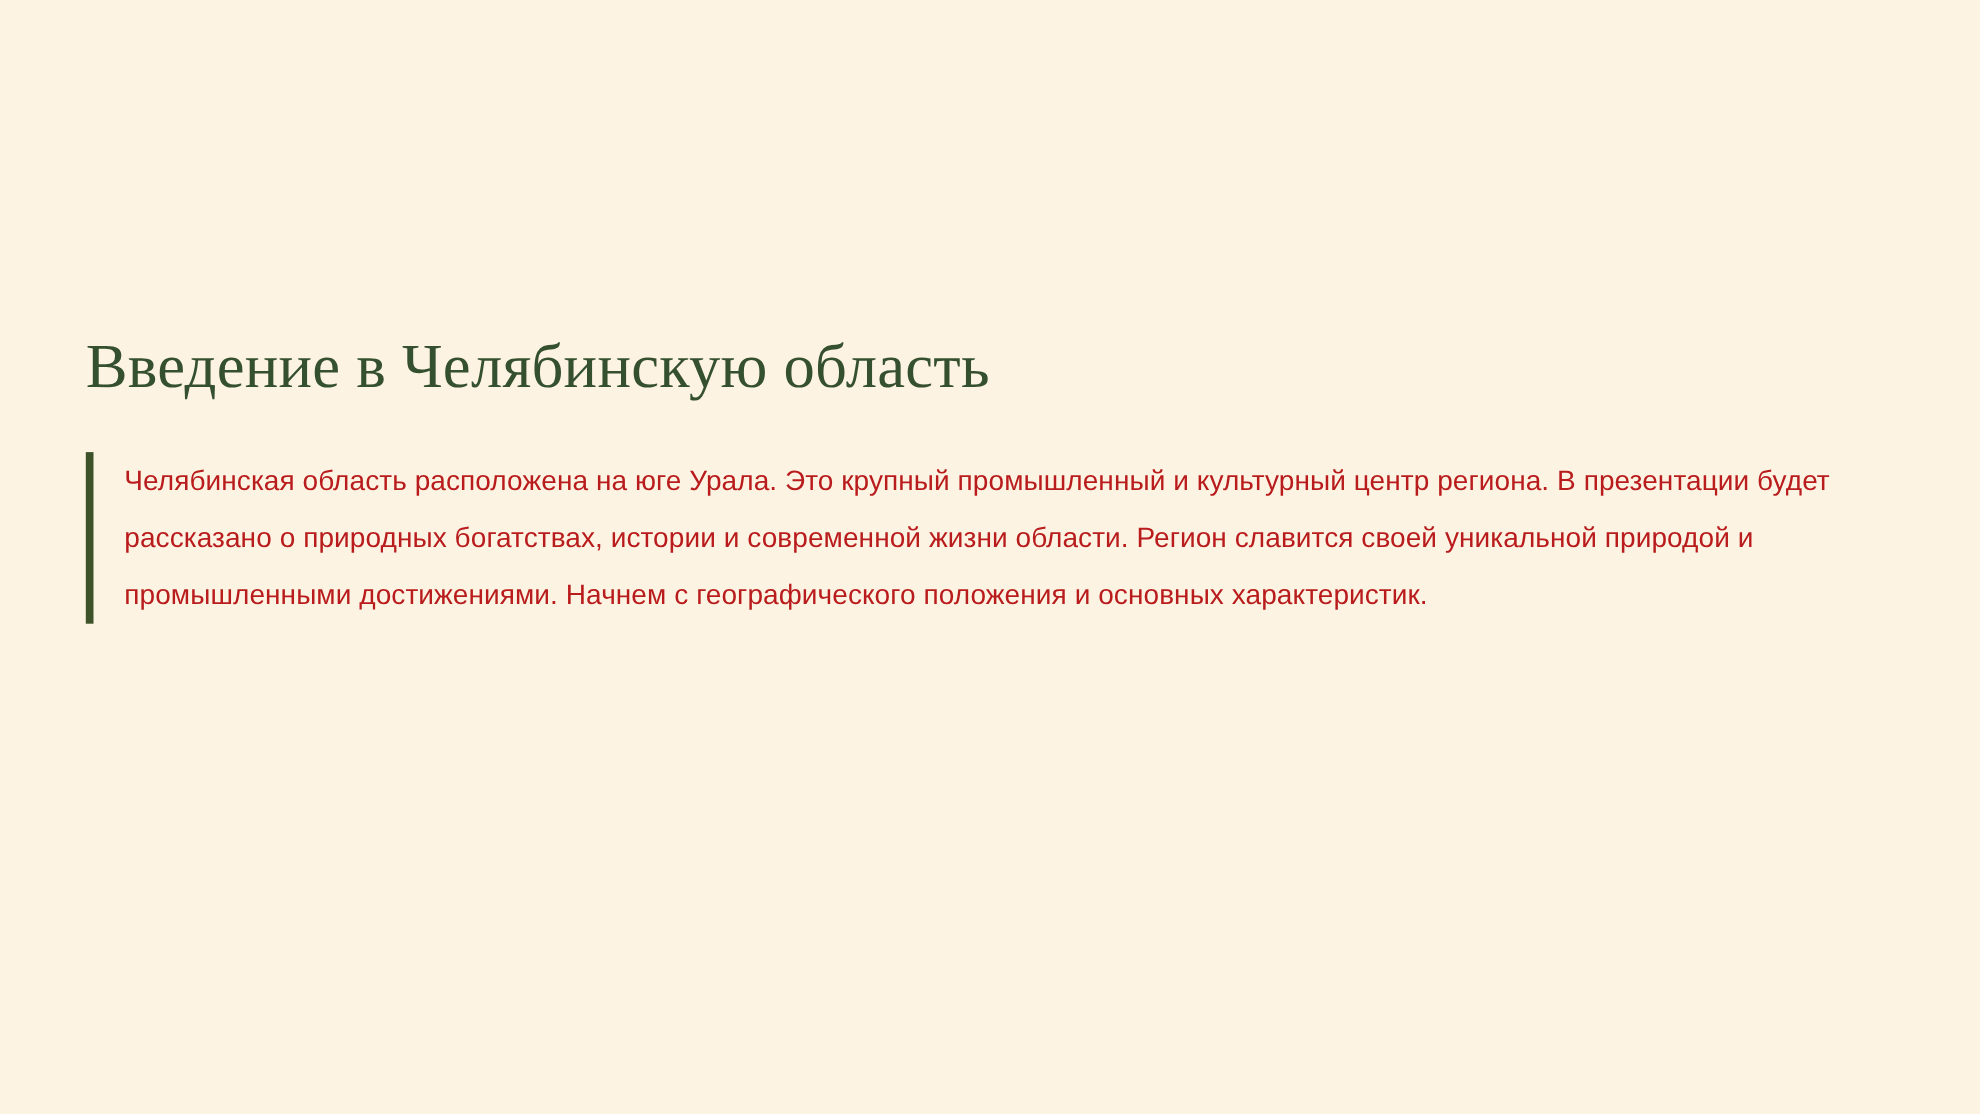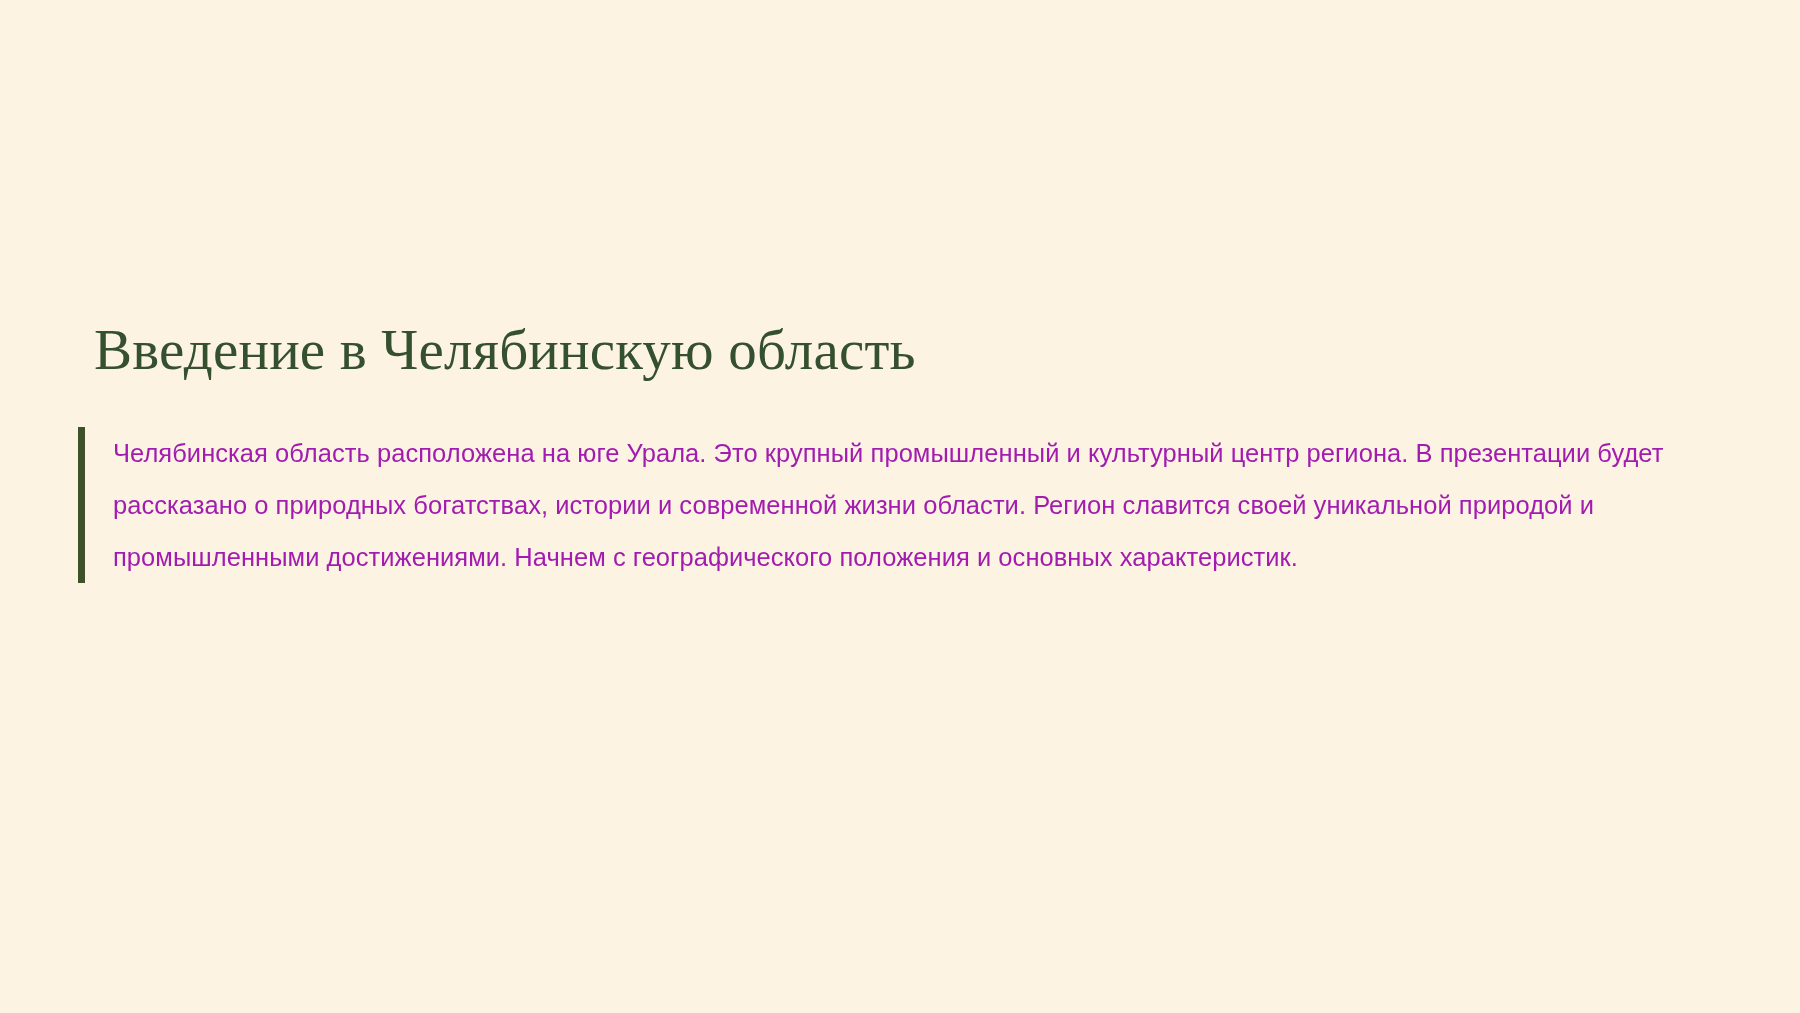--- a/index.html
+++ b/index.html
@@ -26,21 +26,21 @@
   }
 
   .slide-content {
     position: absolute;
     left: 78px;
     top: 300px;
     width: 1640px;
   }
 
   .slide-title {
-    margin: 16px;
+    margin: 0;
     font-family: "Liberation Serif", "DejaVu Serif", serif;
     font-weight: 400;
     font-size: 57px;
     line-height: 1.18;
     letter-spacing: 0.2px;
     color: #35502f;
     white-space: nowrap;
   }
 
   .body-block {
@@ -59,21 +59,21 @@
     background: #3d5229;
     border-radius: 0;
   }
 
   .body-text {
     margin: 0;
     font-family: "Liberation Sans", "DejaVu Sans", sans-serif;
     font-weight: 400;
     font-size: 25.5px;
     line-height: 52px;
-    color: #a21caf;
+    color: #b91c1c;
     letter-spacing: 0.05px;
     text-align: left;
   }
 </style>
 </head>
 <body>
 
 <div class="slide">
 
   <div class="slide-content">

